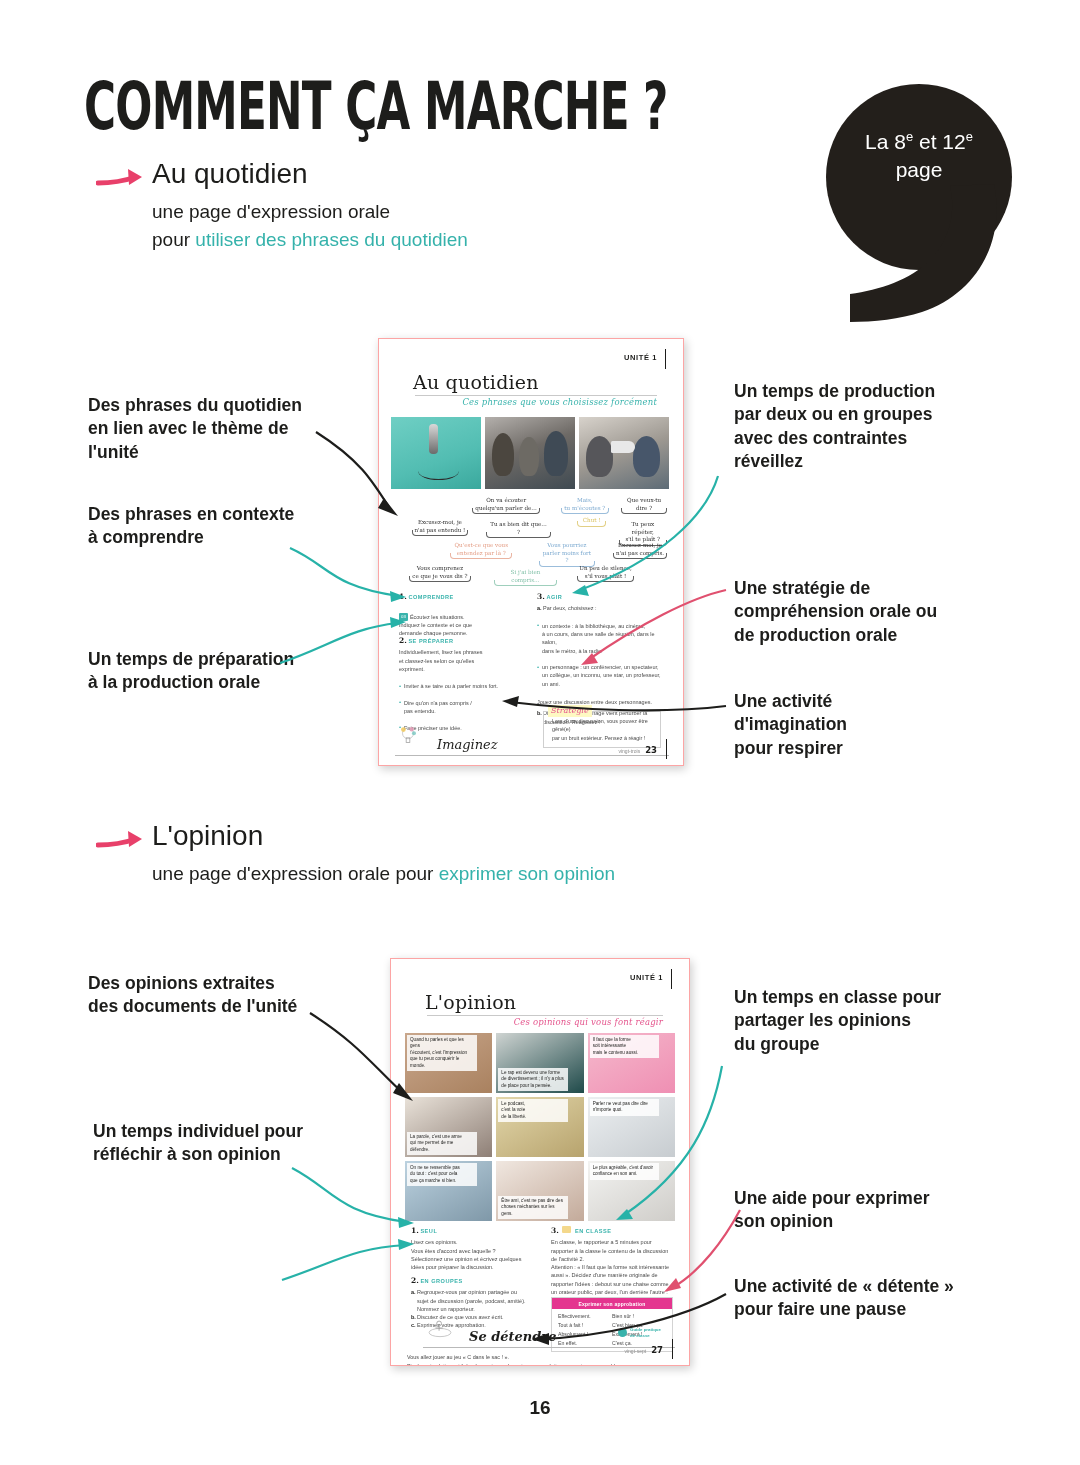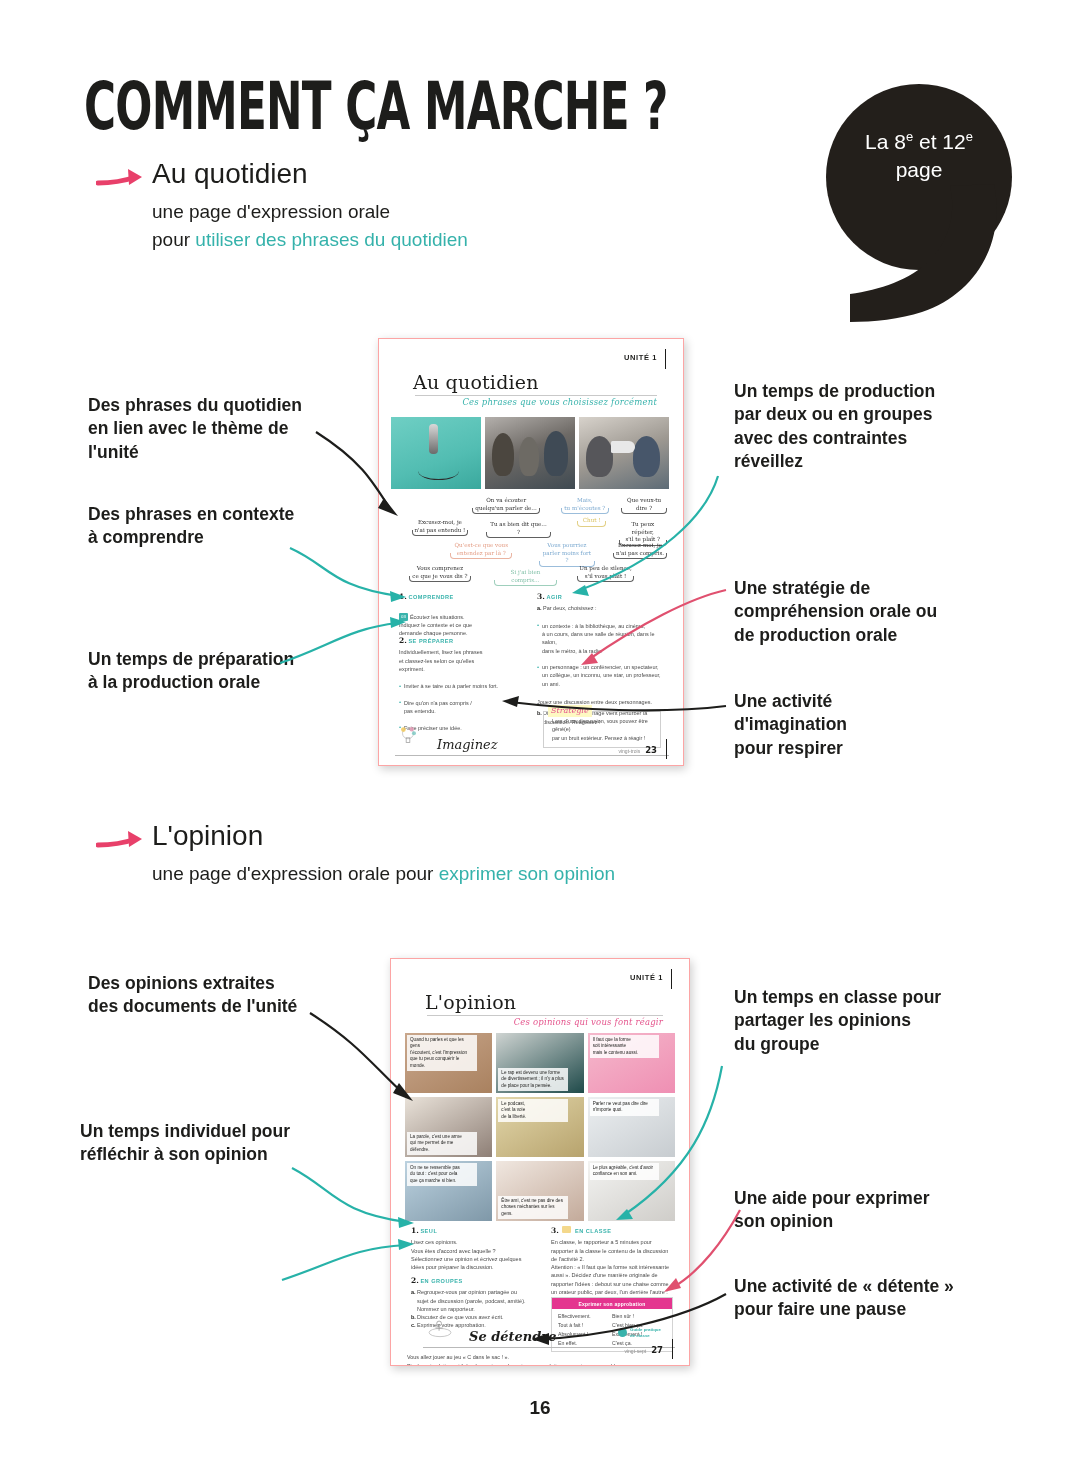--- a/index.html
+++ b/index.html
@@ -368,21 +368,21 @@
     <svg class="sec-arrow" style="left:0; top:10px;" viewBox="0 0 52 26">
       <path d="M2 15 C14 15 28 13 40 9" stroke="#e8406a" stroke-width="5" fill="none" stroke-linecap="round"></path>
       <path d="M32 1 L46 9 L33 17 Z" fill="#e8406a"></path>
     </svg>
     <div class="sec-title" style="margin-left:56px;">L'opinion</div>
     <div class="sec-sub" style="margin-left:56px; margin-top:8px;"><span>une page d'expression orale pour </span><span class="teal">exprimer son opinion</span></div>
   </div>
 
   <div class="callout" style="left:88px; top:972px; width:260px; white-space:pre-line;">Des opinions extraites
 des documents de l'unité</div>
-  <div class="callout" style="left:80px; top:1120px; width:260px; white-space:pre-line;">Un temps individuel pour
+  <div class="callout" style="left:93px; top:1120px; width:260px; white-space:pre-line;">Un temps individuel pour
 réfléchir à son opinion</div>
 
   <div class="callout" style="left:734px; top:986px; width:252px; white-space:pre-line;">Un temps en classe pour
 partager les opinions
 du groupe</div>
   <div class="callout" style="left:734px; top:1187px; width:252px; white-space:pre-line;">Une aide pour exprimer
 son opinion</div>
   <div class="callout" style="left:734px; top:1275px; width:262px; white-space:pre-line;">Une activité de « détente »
 pour faire une pause</div>
 

